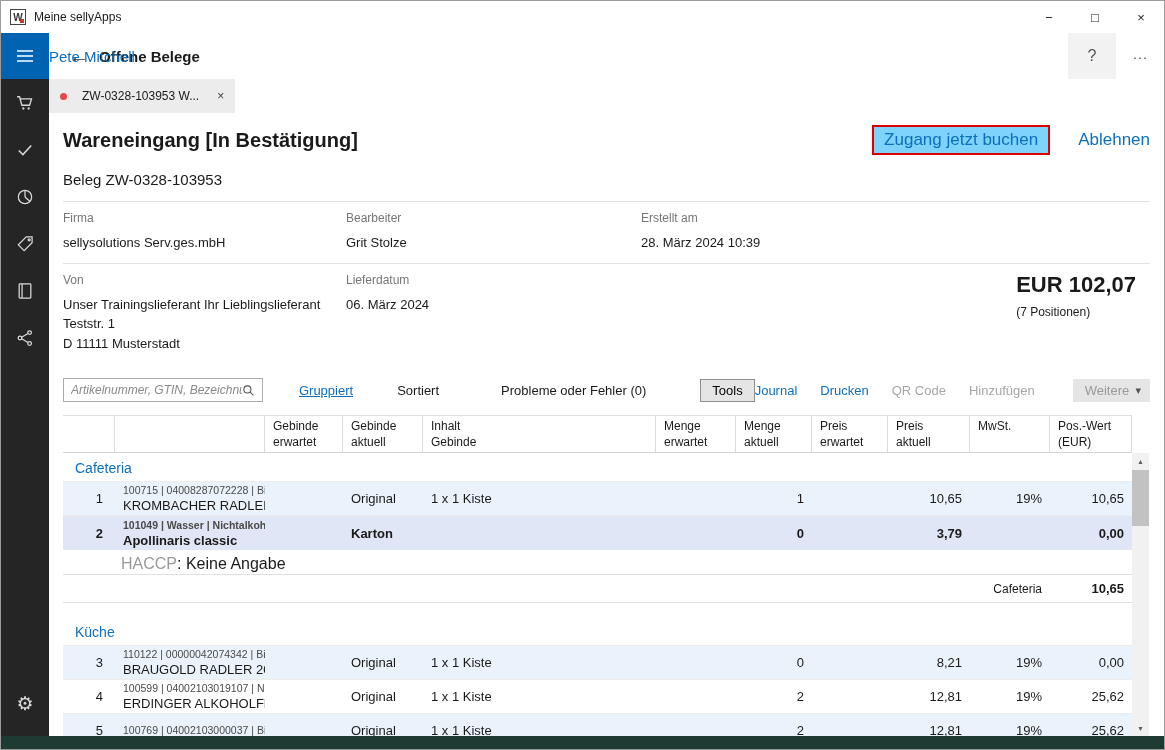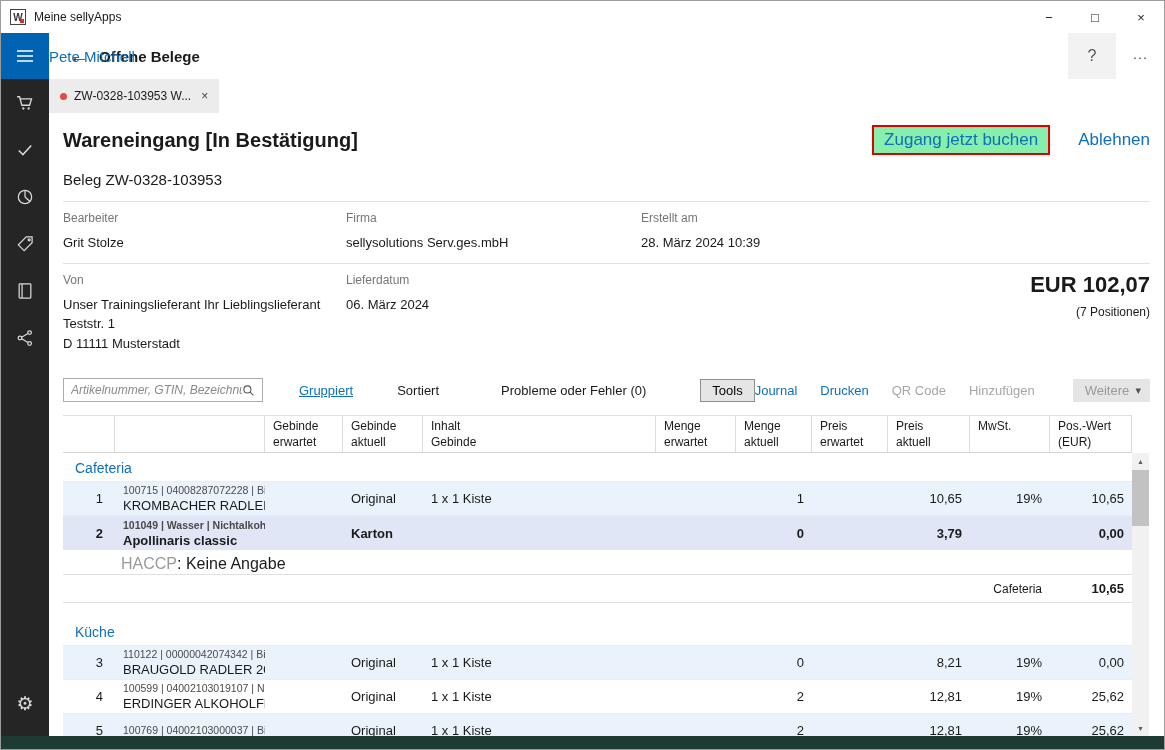--- a/index.html
+++ b/index.html
@@ -29,42 +29,42 @@
   .app-header { height:46px; display:flex; align-items:center; position:relative; }
   .back-btn { width:40px; margin-left:10px; text-align:center; font-size:20px; color:#333; background:none; border:none; }
   .page-title { font-size:15px; font-weight:bold; }
   .user-name { position:absolute; left:0; right:8px; text-align:left; color:var(--accent,#0e6fba); font-size:15px; pointer-events:none; }
   .header-actions { margin-left:auto; display:flex; height:100%; z-index:1; }
   .hdr-btn { width:48px; height:100%; display:flex; align-items:center; justify-content:center; font-size:15px; color:#555; border:none; background:#fff; }
   .hdr-btn.help { background:#f2f2f2; font-size:16px; }
 
   
   .tabstrip { height:34px; display:flex; background:#fff; }
-  .tab { background:#ececec; display:flex; align-items:center; gap:7px; padding:0 11px; border:none; }
+  .tab { background:#ececec; display:flex; align-items:center; gap:15px; padding:0 11px; border:none; }
   .tab-dot { width:7px; height:7px; border-radius:50%; background:var(--tab_dot,#e5484d); flex-shrink:0; }
   .tab-label { font-size:12px; white-space:nowrap; }
   .tab-close { font-size:12px; color:#444; margin-left:3px; background:none; border:none; }
 
   
   .content { flex:1; padding:12px 14px 0 14px; position:relative; min-height:0; }
 
   .title-row { display:flex; align-items:center; }
   .doc-title { font-size:20px; font-weight:bold; }
   .doc-actions { margin-left:auto; display:flex; align-items:center; gap:28px; }
-  .book-btn { border:2px solid var(--annotation,#e00000); color:var(--accent,#0e6fba); font-size:17px; padding:3px 10px; background:#86efac; }
+  .book-btn { border:2px solid var(--annotation,#e00000); color:var(--accent,#0e6fba); font-size:17px; padding:3px 10px; background:#7dd3fc; }
   .reject-link { color:var(--accent,#0e6fba); font-size:17px; background:none; border:none; }
 
   .beleg { font-size:15px; margin-top:16px; padding-bottom:13px; border-bottom:1px solid #e2e2e2; }
 
   .info-grid { display:grid; grid-template-columns:283px 295px 1fr; padding:9px 0 10px; }
   .info-grid.row1 { border-bottom:1px solid #e2e2e2; }
   .info-grid.row2 { position:relative; }
   .info-label { font-size:12px; color:#767676; margin-bottom:8px; }
   .info-value { font-size:13px; line-height:1.5; }
-  .total-block { position:absolute; right:0; top:8px; text-align:right; }
+  .total-block { position:absolute; right:14px; top:8px; text-align:left; }
   .total-amount { font-size:22px; font-weight:bold; }
   .total-pos { font-size:12px; margin-top:7px; }
 
   
   .toolbar { display:flex; align-items:center; margin-top:14px; height:26px; }
   .search-box { width:248px; height:24px; border:1px solid #ababab; display:flex; align-items:center; padding:0 7px; }
   .search-input { flex:1; border:none; outline:none; font-style:italic; font-size:12px; color:#333; font-family:inherit; min-width:0; }
   .search-input::placeholder { color:#8a8a8a; }
   .tb-link { font-size:13px; background:none; border:none; white-space:nowrap; }
   .link-blue { color:var(--accent,#0e6fba); }
@@ -213,26 +213,26 @@
           <div class="doc-actions">
             <button class="book-btn">Zugang jetzt buchen</button>
             <button class="reject-link">Ablehnen</button>
           </div>
         </div>
 
         <div class="beleg">Beleg ZW-0328-103953</div>
 
         <div class="info-grid row1">
           <div>
+            <div class="info-label">Firma</div>
+            <div class="info-value">sellysolutions Serv.ges.mbH</div>
+          </div>
+          <div>
             <div class="info-label">Bearbeiter</div>
             <div class="info-value">Grit Stolze</div>
-          </div>
-          <div>
-            <div class="info-label">Firma</div>
-            <div class="info-value">sellysolutions Serv.ges.mbH</div>
           </div>
           <div>
             <div class="info-label">Erstellt am</div>
             <div class="info-value">28. März 2024 10:39</div>
           </div>
         </div>
 
         <div class="info-grid row2">
           <div>
             <div class="info-label">Von</div>

